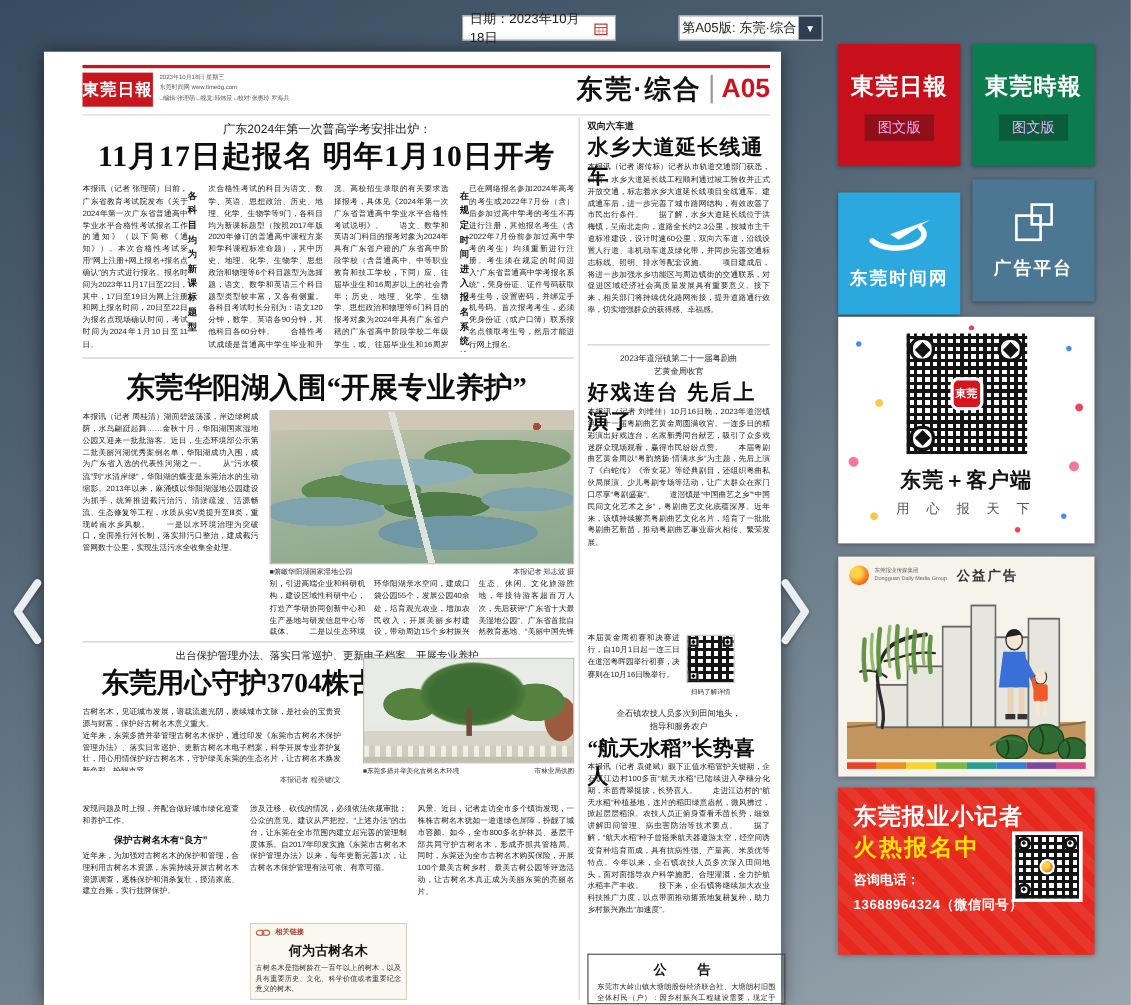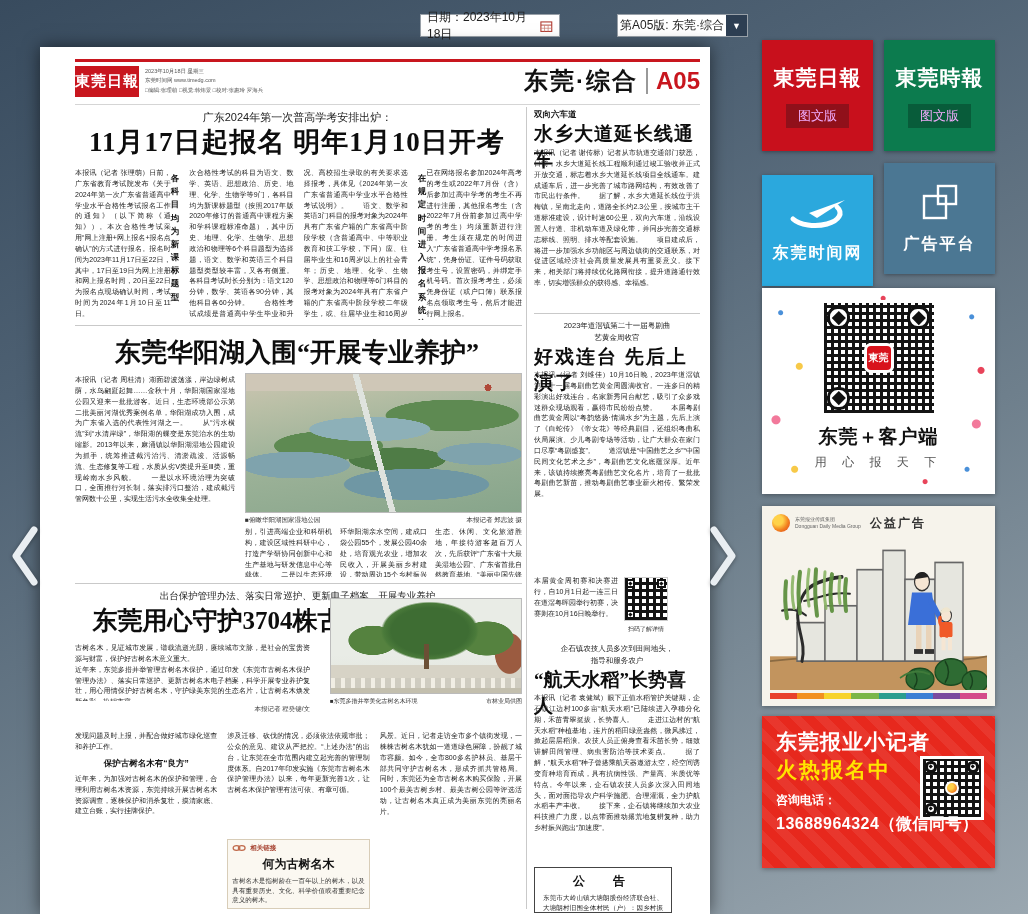--- a/index.html
+++ b/index.html
@@ -92,21 +92,21 @@
   .hr-r1{left:494px;top:266px;width:166px}
   .a4-kicker{left:494px;top:273px;width:166px;text-align:center;font-size:7.5px;line-height:1.6;color:#222}
   .a4-head{left:494px;top:297px;width:166px;font-size:19px;font-weight:900;color:#0d0d0d;letter-spacing:2px}
   .a4-body{left:494px;top:323px;width:166px;height:204px}
   .a4-tail{left:494px;top:529px;width:84px;height:48px}
   .a4-qr{left:584px;top:530px;width:44px;height:44px}
   .a4-qrcap{left:574px;top:578px;width:64px;text-align:center;font-size:6px;color:#333}
   .a5-kicker{left:494px;top:596px;width:166px;text-align:center;font-size:7.5px;line-height:1.6;color:#222}
   .a5-head{left:494px;top:620px;width:166px;font-size:19px;font-weight:900;color:#0d0d0d}
   .a5-body{left:494px;top:646px;width:166px;height:166px}
-  .notice{left:494px;top:820px;width:138px;height:46px;border:1.5px solid #444;padding:5px 8px}
+  .notice{left:494px;top:820px;width:180px;height:46px;border:1.5px solid #444;padding:5px 8px}
   .notice-title{text-align:center;font-size:12px;font-weight:800;letter-spacing:8px;color:#111}
   .notice-body{font-size:6.5px;line-height:1.55;text-align:justify;color:#222;margin-top:3px}
   
   .qrp{position:relative;background-color:#fff;border:3px solid #fff;
     background-image:repeating-linear-gradient(0deg,#141414 0 3px,transparent 3px 7px),
                      repeating-linear-gradient(90deg,#141414 0 3px,#fff 3px 7px)}
   .qrp .fd{position:absolute;width:21%;height:21%;border:3px solid #111;background:#fff;border-radius:45%}
   .qrp .fd::after{content:"";position:absolute;inset:22%;background:#111;transform:rotate(45deg)}
   .fd.tl{left:3%;top:3%}.fd.tr{right:3%;top:3%}.fd.bl{left:3%;bottom:3%}
   .qrp.mini{border-width:1px;border-color:#ccc}
@@ -154,21 +154,21 @@
   .psa-strip{position:absolute;left:8px;right:8px;bottom:7px;height:6px;display:flex}
   .psa-strip span{flex:1}
   .ad-card{left:762px;top:716px;width:233px;height:152px;color:#fff;box-shadow:0 1px 5px rgba(0,0,0,.35);
     background:repeating-linear-gradient(45deg, rgba(255,255,255,.07) 0 9px, transparent 9px 18px),#e7281d}
   .ad-line1{left:14px;top:12px;font-size:21px;font-weight:900;letter-spacing:1px}
   .ad-line2{left:14px;top:40px;font-size:21px;font-weight:900;color:#ffe400;letter-spacing:2px}
   .ad-qr{left:158px;top:40px;width:64px;height:64px}
   .ad-logo{position:absolute;left:50%;top:50%;transform:translate(-50%,-50%);width:14px;height:14px;border-radius:50%;
     background:radial-gradient(circle at 35% 35%, #ffd24a 0 30%, #f2801f 70%, #d93a1f 100%);border:2px solid #fff}
   .ad-phone-label{left:14px;top:76px;font-size:12px;font-weight:700}
-  .ad-phone{left:14px;top:98px;font-size:16px;font-weight:800;letter-spacing:.5px}
+  .ad-phone{left:14px;top:98px;font-size:12px;font-weight:800;letter-spacing:.5px}
 </style>
 </head>
 <body>
 
 <div class="abs date-box">
   <span>日期：2023年10月18日</span>
   <svg width="14" height="14" viewBox="0 0 14 14">
     <rect x="1" y="2.5" width="12" height="10.5" fill="#fff" stroke="#b03a30" stroke-width="1.2"></rect>
     <line x1="1" y1="6" x2="13" y2="6" stroke="#b03a30" stroke-width="1"></line>
     <line x1="5" y1="6" x2="5" y2="13" stroke="#c97b72" stroke-width=".8"></line>

